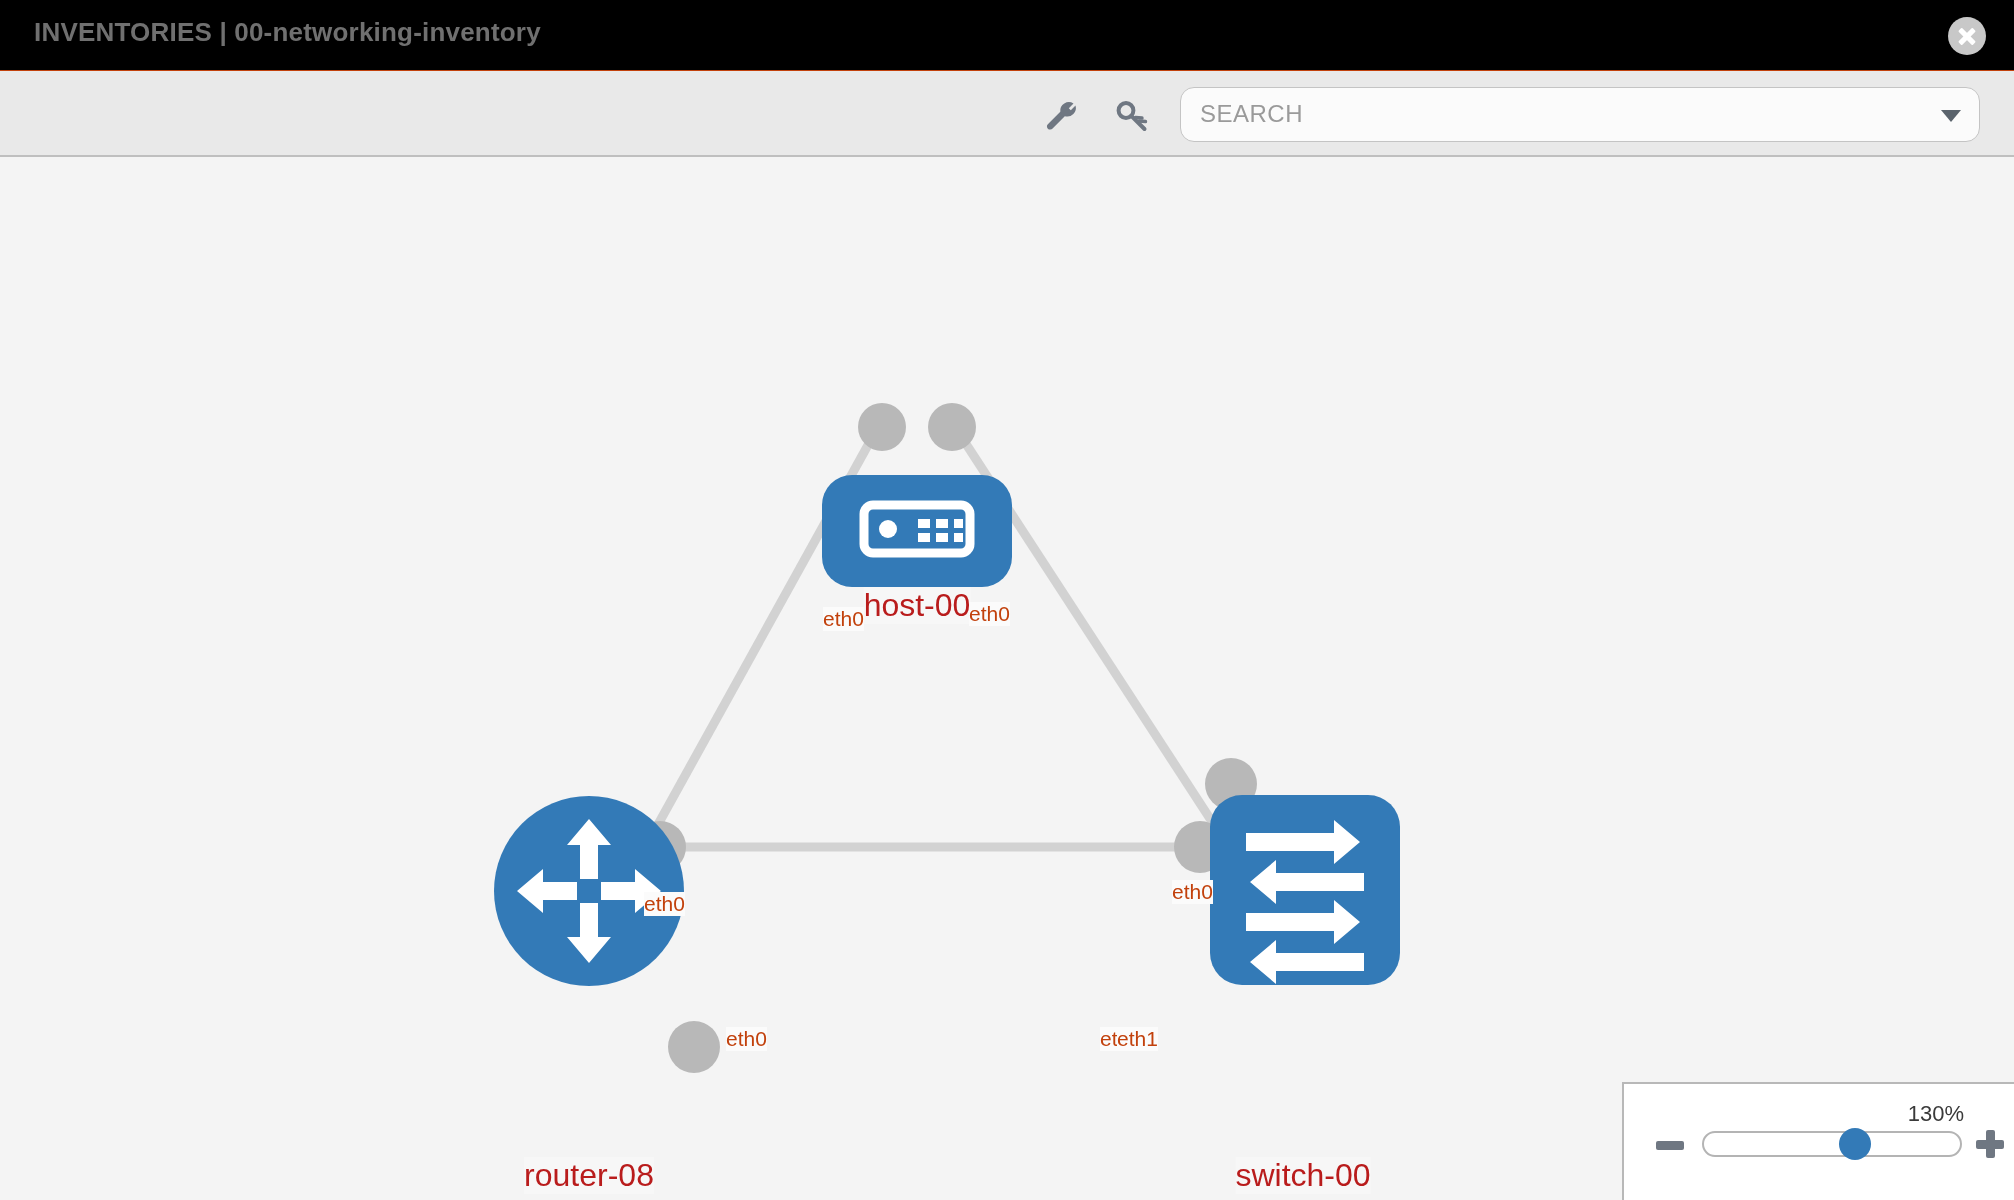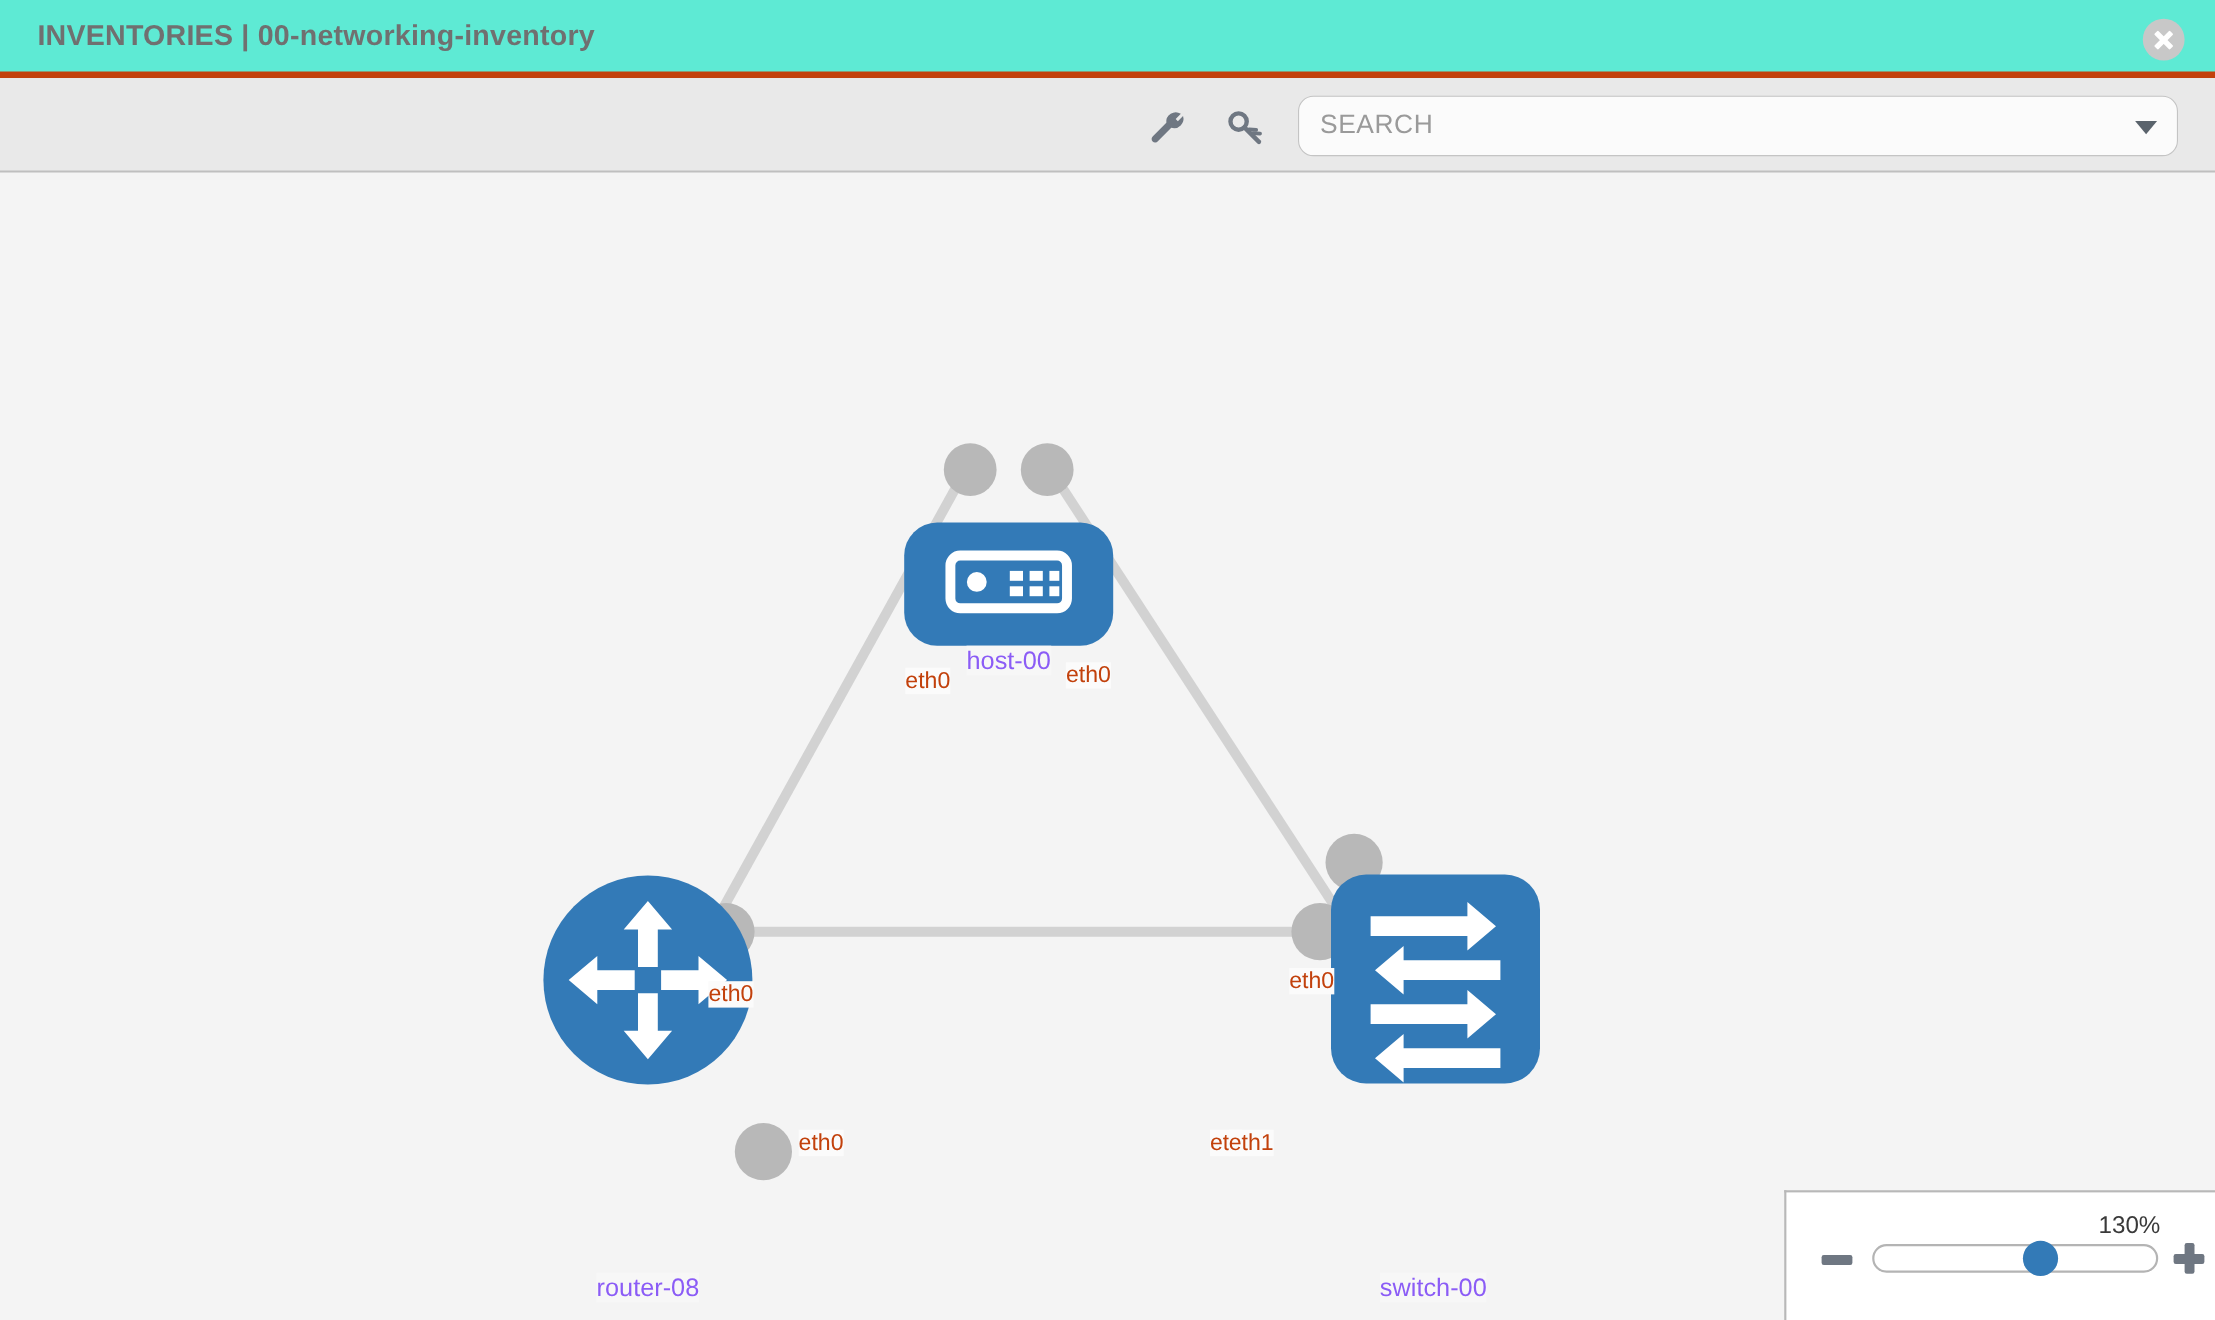--- a/index.html
+++ b/index.html
@@ -14,22 +14,22 @@
     overflow: hidden;
     position: relative;
   }
 
   
   #app-header {
     position: absolute;
     left: 0; top: 0;
     width: 2014px;
     height: 71px;
-    background: #5eead4;
-    border-bottom: 6px solid #c2410c;
+    background: #000000;
+    border-bottom: 1px solid #c2410c;
     box-sizing: border-box;
   }
   #page-title {
     position: absolute;
     left: 34px;
     top: 17px;
     font-size: 26px;
     font-weight: bold;
     color: #707070;
     letter-spacing: 0.2px;
@@ -158,22 +158,22 @@
   }
   #topology-svg {
     position: absolute;
     left: 0; top: 0;
   }
 
   
   .node-label {
     position: absolute;
     font-family: "Liberation Sans", sans-serif;
-    font-size: 23px;
-    color: #8b5cf6;
+    font-size: 32px;
+    color: #b91c1c;
     background: #f7f7f7;
     white-space: nowrap;
     transform: translateX(-50%);
   }
   .iface-label {
     position: absolute;
     font-family: "Liberation Sans", sans-serif;
     font-size: 21px;
     color: #c2410c;
     background: #fbfbfb;

